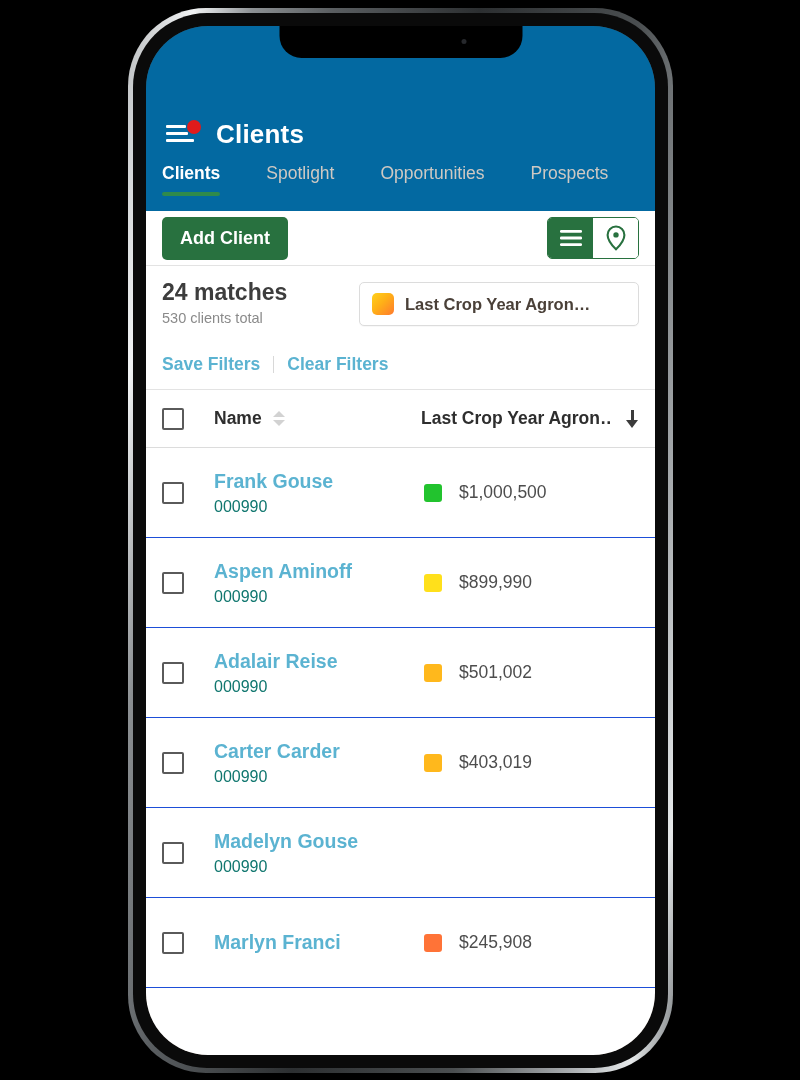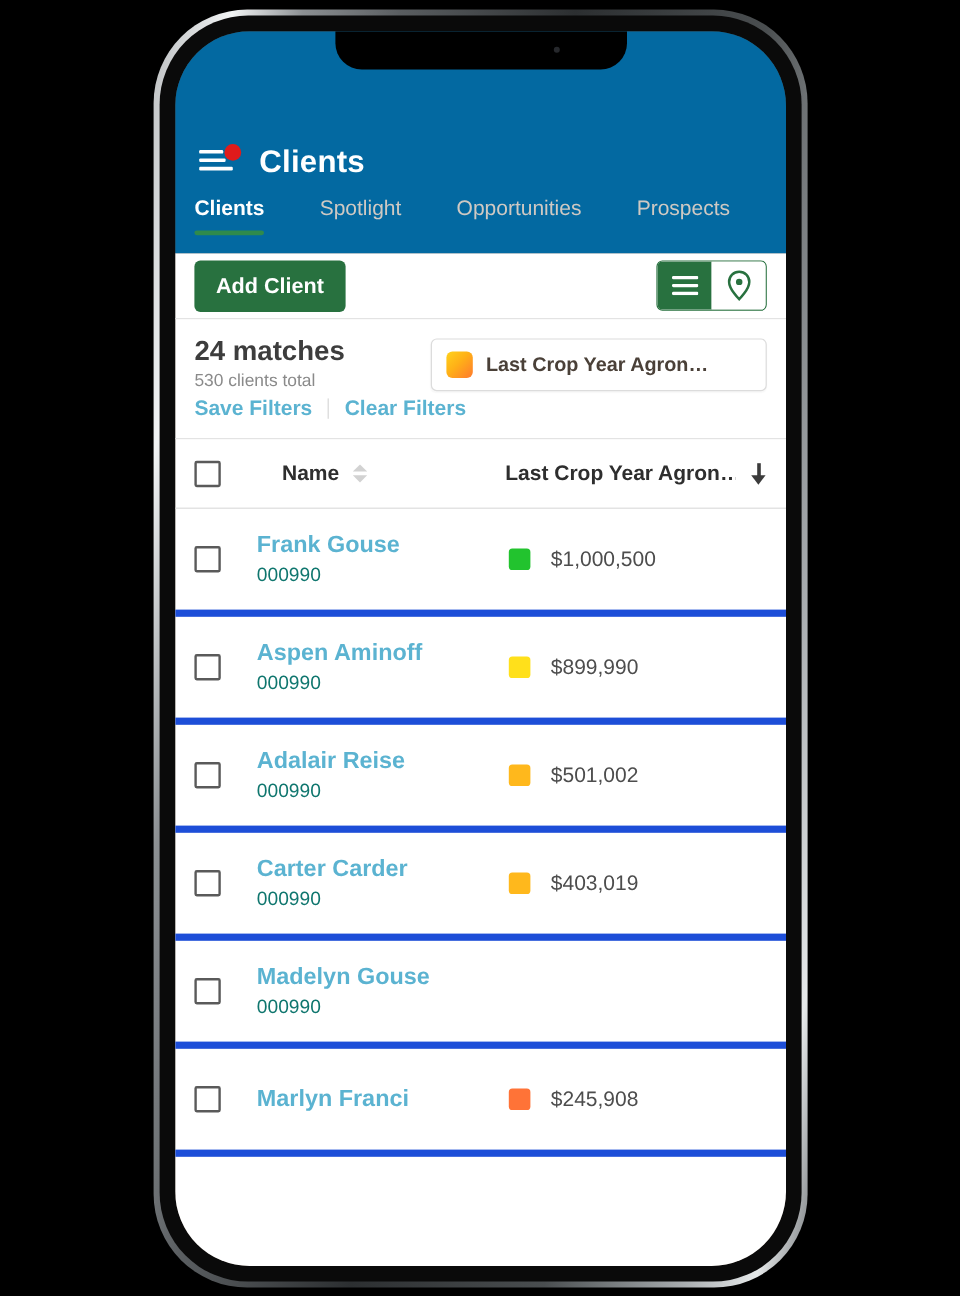--- a/index.html
+++ b/index.html
@@ -234,21 +234,21 @@
   #chip-label {
     font-size: 16.5px;
     font-weight: bold;
     color: #4a4038;
     overflow: hidden;
     white-space: nowrap;
   }
   #filter-links {
     display: flex;
     align-items: center;
-    margin-top: 4px;
+    margin-top: 28px;
   }
   .filter-link {
     color: #5bb3d1;
     font-size: 17.5px;
     font-weight: bold;
     cursor: pointer;
   }
   #link-divider {
     width: 1px;
     height: 17px;
@@ -256,21 +256,20 @@
     margin: 0 13px;
   }
 
   
   #table-header {
     display: flex;
     align-items: center;
     height: 58px;
     padding: 0 16px;
     border-bottom: 1px solid #dcdcdc;
-    gap: 21px;
   }
   .cb {
     width: 22px; height: 22px;
     border: 2px solid #5a5a5a;
     border-radius: 2px;
     background: #fff;
     flex: none;
     cursor: pointer;
   }
   #th-name-wrap {
@@ -331,21 +330,21 @@
     border-top: 8px solid #3b3b3b;
   }
 
   
   #rows { }
   .row {
     display: flex;
     align-items: center;
     height: 90px;
     padding: 0 16px;
-    border-bottom: 6px solid #1d4ed8;
+    border-bottom: 1px solid #1d4ed8;
   }
   .row-main {
     margin-left: 30px;
   }
   .row-name {
     font-size: 19.5px;
     font-weight: bold;
     color: #5bb3d1;
     cursor: pointer;
     line-height: 1.2;

